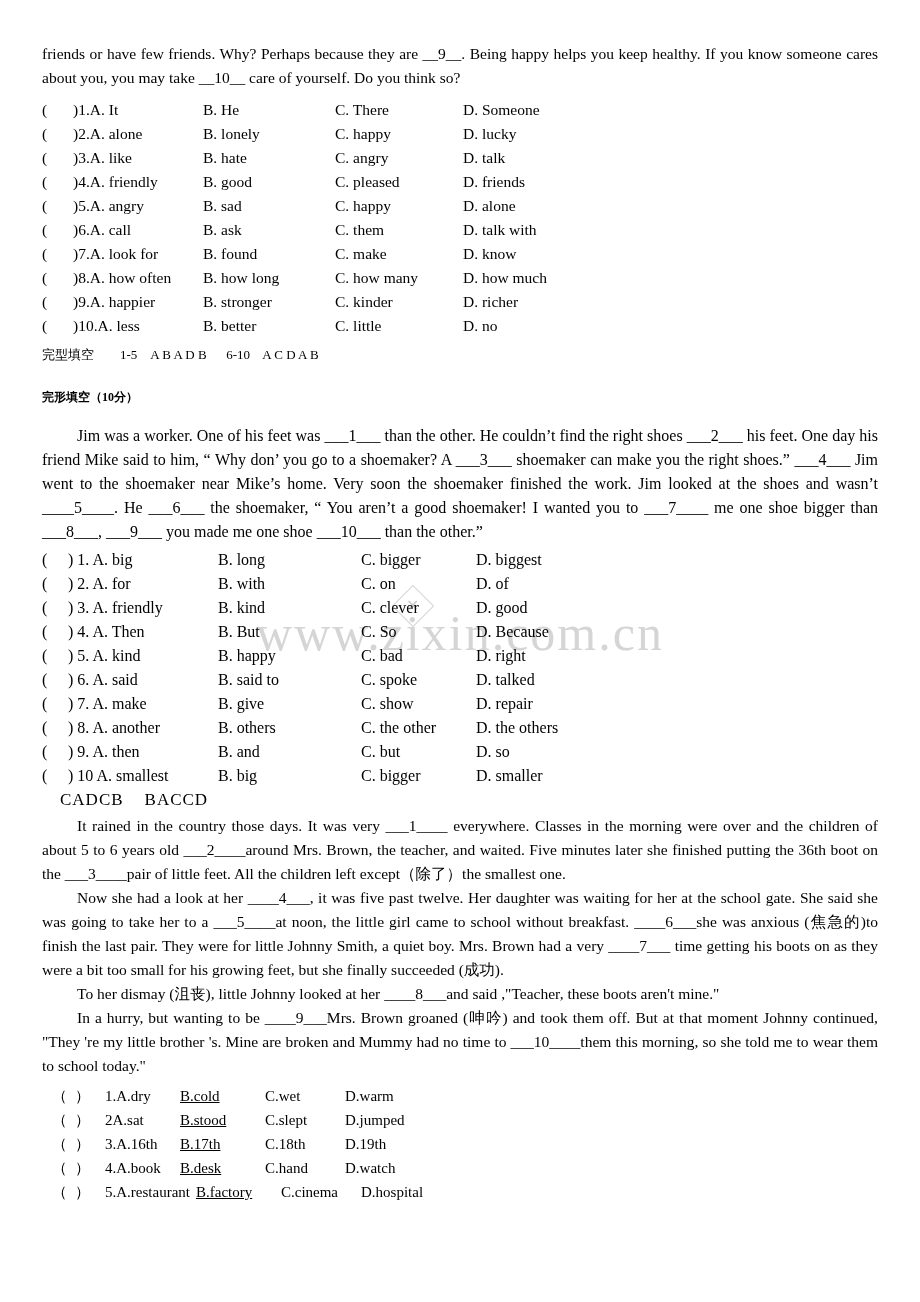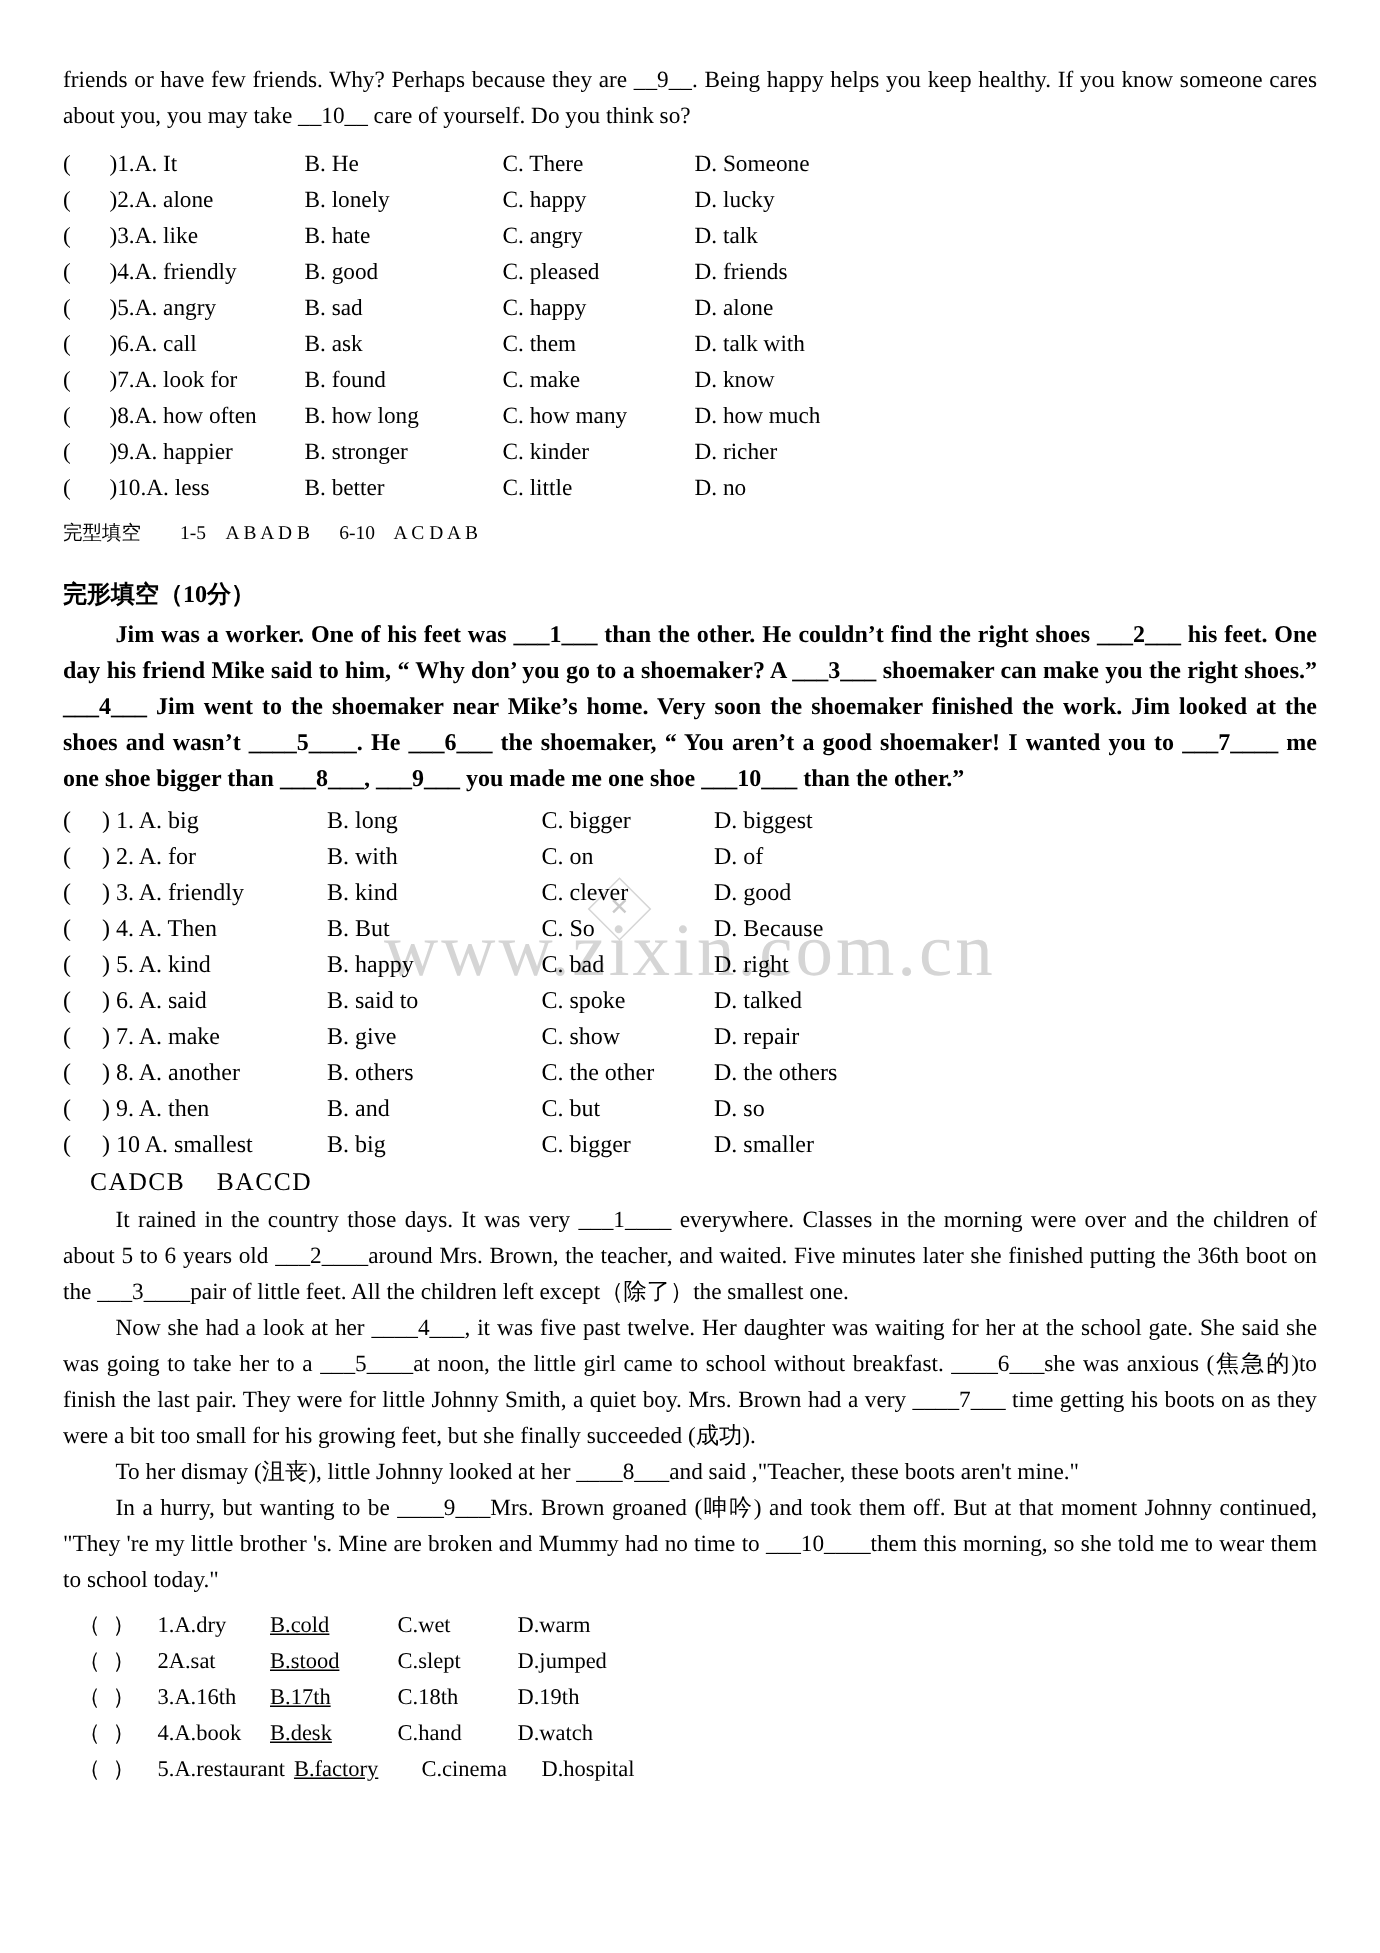--- a/index.html
+++ b/index.html
@@ -46,24 +46,24 @@
   .s3 .p1 { width:23px; }
   .s3 .p2 { width:30px; }
   .s3 .a  { min-width:75px; padding-right:6px; }
   .s3 .b  { min-width:85px; padding-right:6px;text-decoration:underline; }
   .s3 .cc { min-width:80px; padding-right:6px; }
 
   .answers { white-space:pre; }
   .answers.small { font-size:13px; margin-top:8px; }
   .answers.big { font-size:17px; margin-top:2px; padding-left:18px; letter-spacing:1px; }
 
-  .heading { font-size:16px; font-weight:bold; line-height:22px; }
+  .heading { font-size:12px; font-weight:bold; line-height:22px; }
   .heading.h2 { margin-top:22px; }
   .heading.h3 { margin-top:24px; }
-  .passage { margin-top:4px;font-weight:bold; }
+  .passage { margin-top:16px; }
   .paras { margin-top:4px; }
 
   
   .watermark { position:absolute; inset:0; z-index:1; pointer-events:none; }
   .wm-text {
     position:absolute; top:608px; left:50%;
     transform:translateX(-50%);
     font-size:50px; line-height:1;
     letter-spacing:2px; white-space:nowrap;
     color:rgba(145,145,145,0.38);

